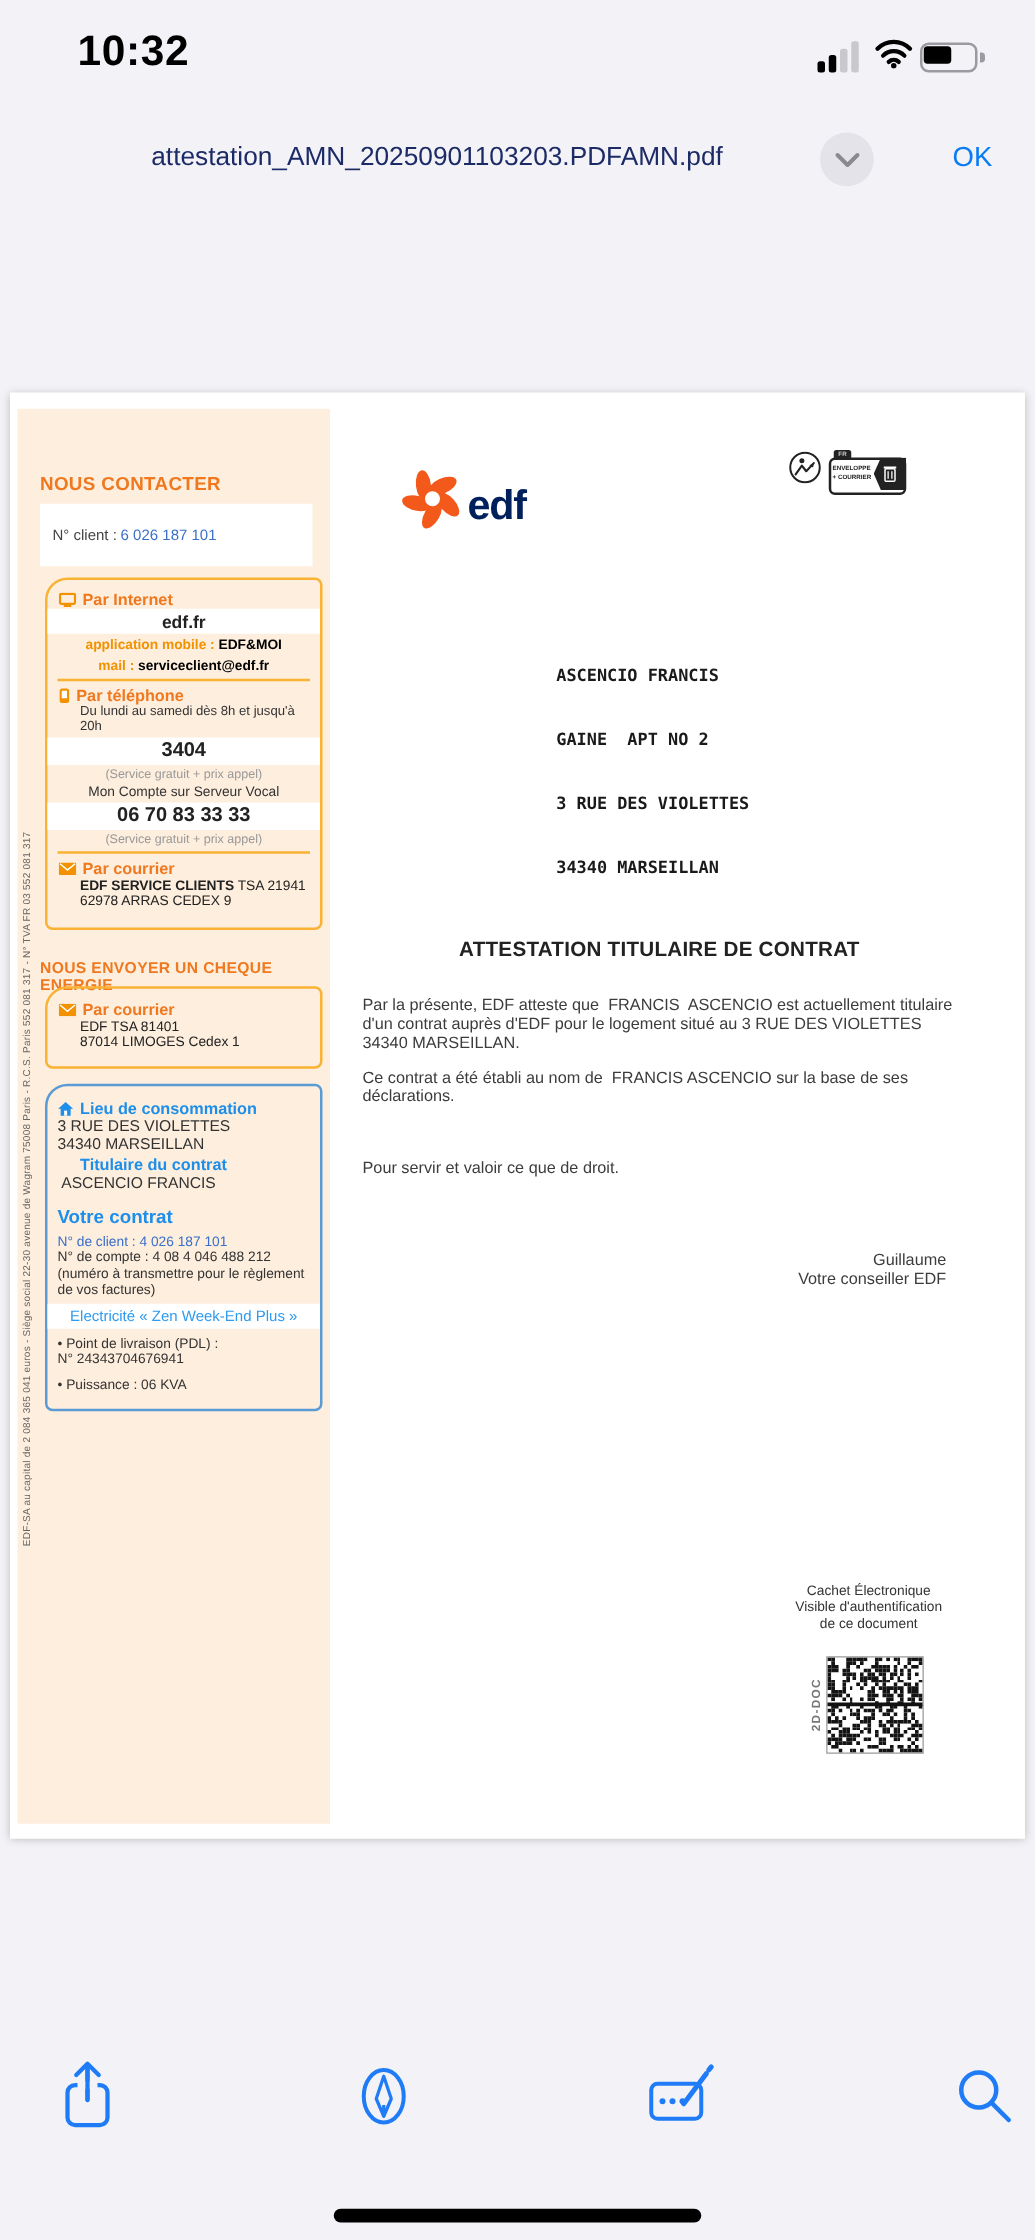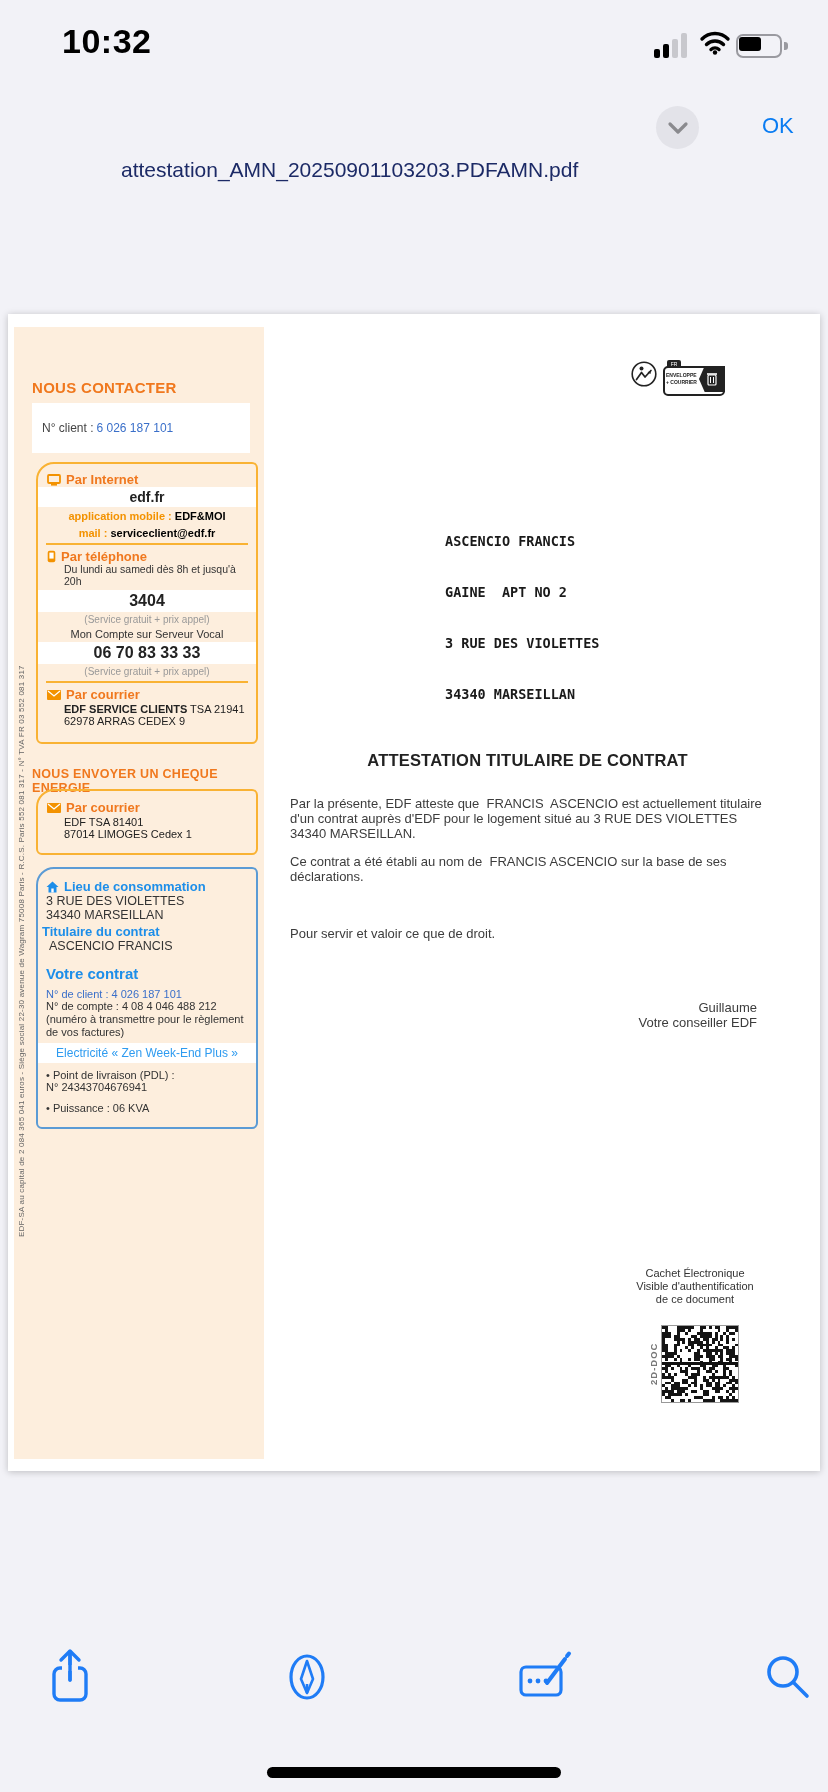--- a/index.html
+++ b/index.html
@@ -17,21 +17,21 @@
   .sig-bars i:nth-child(2){ left:9px; height:14px; }
   .sig-bars i:nth-child(3){ left:18px; height:19px; background:#c8c8cd; }
   .sig-bars i:nth-child(4){ left:27px; height:25px; background:#c8c8cd; }
   .wifi { position:absolute; left:699px; top:31px; }
   .battery { position:absolute; left:736px; top:34px; width:52px; height:24px; }
   .batt-body { position:absolute; left:0; top:0; width:46px; height:24px; border:2px solid #9a9aa0; border-radius:7px; }
   .batt-fill { position:absolute; left:3px; top:3px; width:22px; height:14px; border-radius:3px; background:#000; }
   .batt-nub { position:absolute; right:0; top:8px; width:4px; height:8px; background:#9a9aa0; border-radius:0 3px 3px 0; }
   
   .title-bar { position:absolute; left:0; top:100px; width:828px; height:60px; }
-  .filename { position:absolute; left:121px; top:14px; width:520px; font-size:21px; color:#1c2a66; white-space:nowrap; overflow:hidden;margin-top:44px; }
+  .filename { position:absolute; left:121px; top:14px; width:520px; font-size:21px; color:#1c2a66; white-space:nowrap; overflow:hidden; }
   .collapse-btn { position:absolute; left:656px; top:6px; width:43px; height:43px; border-radius:50%; background:#e3e3e9; display:flex; align-items:center; justify-content:center; }
   .ok-btn { position:absolute; left:762px; top:13px; font-size:22px; color:#0a7cf2; }
   
   .pdf-page { position:absolute; left:8px; top:314px; width:812px; height:1157px; background:#fff; box-shadow:0 1px 7px rgba(0,0,0,.22); }
   .sidebar { position:absolute; left:6px; top:13px; width:250px; height:1132px; background:#fdeedd; }
   .legal-vertical { position:absolute; left:3px; top:235px; height:675px; writing-mode:vertical-rl; transform:rotate(180deg); font-size:8px; color:#666; letter-spacing:.2px; white-space:nowrap; }
   .contact-heading { position:absolute; left:18px; top:52px; font-size:15px; font-weight:bold; color:#f0781e; letter-spacing:.3px; }
   .client-box { position:absolute; left:18px; top:76px; width:218px; height:50px; background:#fff; display:flex; align-items:center; padding-left:10px; font-size:12px; color:#444; }
   .client-box b { color:#3a6fc9; font-weight:normal; margin-left:3px; }
   .obox { position:absolute; left:22px; width:222px; border:2px solid #f9b233; border-radius:18px 6px 6px 6px; }
@@ -190,33 +190,58 @@
         <span>
           <svg width="13" height="12" viewBox="0 0 13 12">
               <path d="M0.5 6 L6.5 0.5 L12.5 6 L10.5 6 L10.5 11.5 L2.5 11.5 L2.5 6 Z" fill="#1d8ee9"></path>
               <rect x="5.3" y="7.5" width="2.4" height="4" fill="#fff"></rect>
             </svg>
         </span>
         <span>Lieu de consommation</span>
       </div>
       <div style="padding-left:8px; font-size:12.5px; margin-top:0;">3 RUE DES VIOLETTES</div>
       <div style="padding-left:8px; font-size:12.5px;">34340 MARSEILLAN</div>
-      <div class="bhead" style="padding-left:4px; margin-top:2px;">Titulaire du contrat</div>
+      <div class="bhead" style="padding-left:16px; margin-top:2px;margin-left:10px;">Titulaire du contrat</div>
       <div style="padding-left:11px; font-size:12.5px;">ASCENCIO FRANCIS</div>
       <div class="bhead" style="padding-left:8px; margin-top:12px; font-size:15px;">Votre contrat</div>
       <div class="blink" style="padding-left:8px; margin-top:6px; font-size:11px;">N° de client : 4 026 187 101</div>
       <div style="padding-left:8px; font-size:11px;">N° de compte : 4 08 4 046 488 212</div>
       <div style="padding-left:8px; padding-right:6px; font-size:11px; line-height:12.5px; margin-top:1px;">(numéro à transmettre pour le règlement de vos factures)</div>
       <div class="offer-row" style="margin-top:5px;">Electricité « Zen Week-End Plus »</div>
       <div style="padding-left:8px; margin-top:6px; font-size:11px;">• Point de livraison (PDL) :</div>
       <div style="padding-left:8px; font-size:11px;">N° 24343704676941</div>
       <div style="padding-left:8px; margin-top:9px; font-size:11px;">• Puissance : 06 KVA</div>
     </div>
   </div>
 
+  <div class="edf-logo">
+    <span>
+      <svg width="56" height="58" viewBox="0 0 56 58">
+        <g transform="translate(28,30)" fill="#f2591b">
+          <g>
+              <ellipse rx="12" ry="6" transform="rotate(20) translate(13,0) rotate(28)"></ellipse>
+            </g>
+          <g>
+              <ellipse rx="12" ry="6" transform="rotate(92) translate(13,0) rotate(28)"></ellipse>
+            </g>
+          <g>
+              <ellipse rx="12" ry="6" transform="rotate(164) translate(13,0) rotate(28)"></ellipse>
+            </g>
+          <g>
+              <ellipse rx="12" ry="6" transform="rotate(236) translate(13,0) rotate(28)"></ellipse>
+            </g>
+          <g>
+              <ellipse rx="12" ry="6" transform="rotate(308) translate(13,0) rotate(28)"></ellipse>
+            </g>
+          <circle r="6" fill="#fff"></circle>
+        </g>
+      </svg>
+    </span>
+    <span class="edf-word">edf</span>
+  </div>
 
   <div class="recycle-group">
     <span>
       <svg width="26" height="26" viewBox="0 0 26 26">
         <circle cx="13" cy="13" r="11.8" fill="none" stroke="#222" stroke-width="1.6"></circle>
         <circle cx="10.5" cy="7.5" r="2" fill="#222"></circle>
         <path d="M5.5 18.5 L10.5 11.5 L14 16 L20 9.5" fill="none" stroke="#222" stroke-width="1.7" stroke-linecap="round" stroke-linejoin="round"></path>
         <path d="M20 9.5 l-0.5 3.5 l-3-1.8 Z" fill="#222"></path>
       </svg>
     </span>

